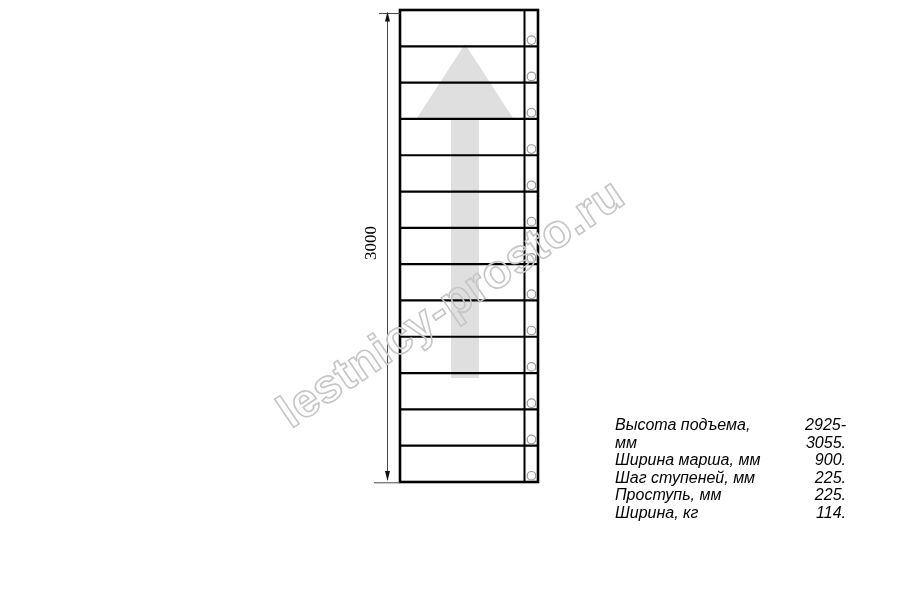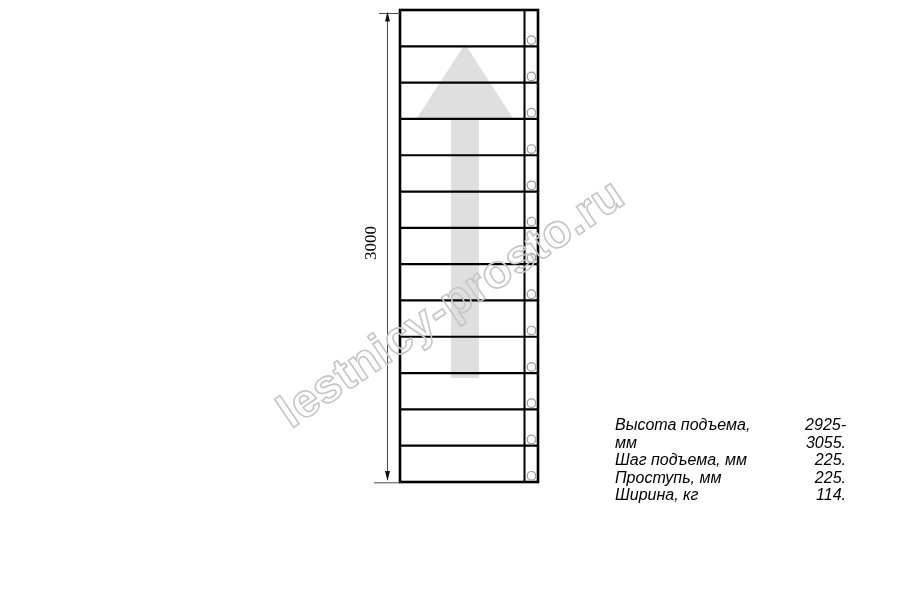--- a/index.html
+++ b/index.html
@@ -88,21 +88,25 @@
   <div class="watermark" style="-webkit-text-stroke: 1.6px rgb(197, 197, 197);">lestnicy-prosto.ru</div>
 
   <div class="dim-label">3000</div>
 
   <div class="specs">
     <div class="spec-row">
       <span class="spec-label">Высота подъема, мм</span>
       <span class="spec-value">2925-3055.</span>
     </div>
     <div class="spec-row">
-      <span class="spec-label">Шаг подъема, мм</span>
+      <span class="spec-label">Ширина марша, мм</span>
+      <span class="spec-value">900.</span>
+    </div>
+    <div class="spec-row">
+      <span class="spec-label">Шаг ступеней, мм</span>
       <span class="spec-value">225.</span>
     </div>
     <div class="spec-row">
       <span class="spec-label">Проступь, мм</span>
       <span class="spec-value">225.</span>
     </div>
     <div class="spec-row">
       <span class="spec-label">Ширина, кг</span>
       <span class="spec-value">114.</span>
     </div>

